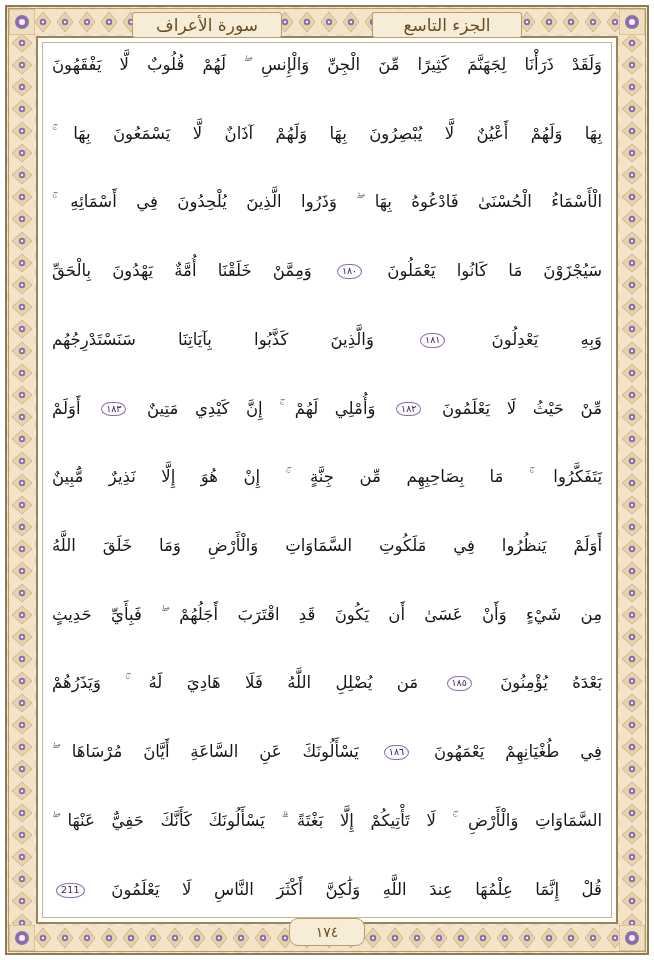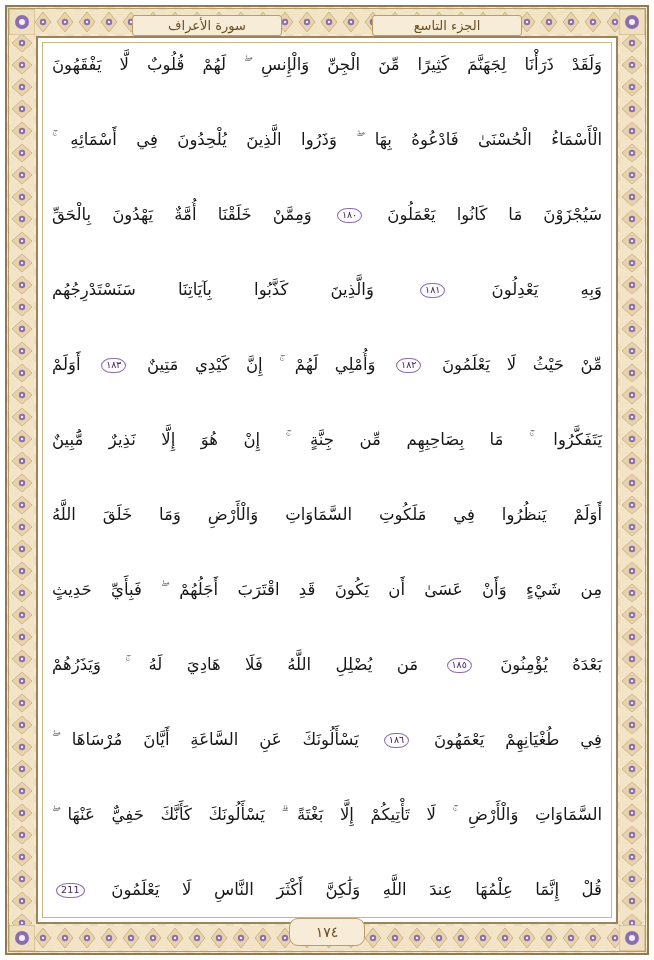--- a/index.html
+++ b/index.html
@@ -85,21 +85,21 @@
     display: flex;
     align-items: center;
     justify-content: center;
     gap: 90px;
     z-index: 5;
   }
   .header-cell {
     min-width: 120px;
     text-align: center;
     font-family: "DejaVu Sans", sans-serif;
-    font-size: 13px;
+    font-size: 17px;
     color: #6b4f22;
     background: #f7ecd8;
     border: 1px solid #b79c6c;
     border-radius: 3px;
     padding: 2px 14px;
     direction: rtl;
   }
 
   
   .mushaf {
@@ -243,20 +243,23 @@
 
   <div class="inner-frame"></div>
   <div class="inner-frame2"></div>
 
   <div class="mushaf">
 
     <div class="ayah-line justify">
       <span>وَلَقَدْ ذَرَأْنَا لِجَهَنَّمَ كَثِيرًا مِّنَ الْجِنِّ وَالْإِنسِ ۖ لَهُمْ قُلُوبٌ لَّا يَفْقَهُونَ</span>
     </div>
 
+    <div class="ayah-line justify">
+      <span>بِهَا وَلَهُمْ أَعْيُنٌ لَّا يُبْصِرُونَ بِهَا وَلَهُمْ آذَانٌ لَّا يَسْمَعُونَ بِهَا ۚ</span>
+    </div>
 
 
     <div class="ayah-line justify">
       <span>الْأَسْمَاءُ الْحُسْنَىٰ فَادْعُوهُ بِهَا ۖ وَذَرُوا الَّذِينَ يُلْحِدُونَ فِي أَسْمَائِهِ ۚ</span>
     </div>
 
     <div class="ayah-line justify">
       <span>سَيُجْزَوْنَ مَا كَانُوا يَعْمَلُونَ</span>
       <span class="ayah-num"><span class="mark">١٨٠</span></span>
       <span>وَمِمَّنْ خَلَقْنَا أُمَّةٌ يَهْدُونَ بِالْحَقِّ</span>

